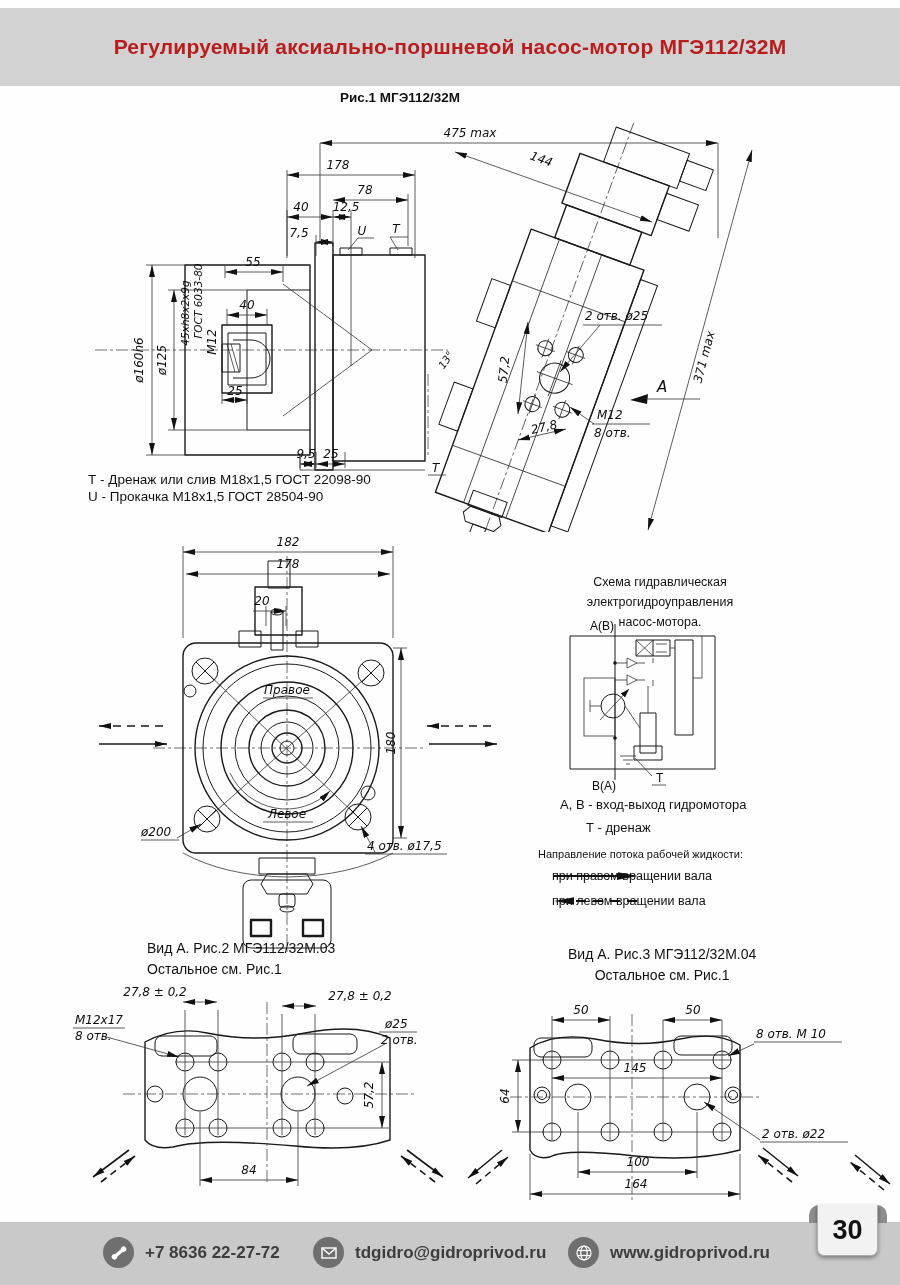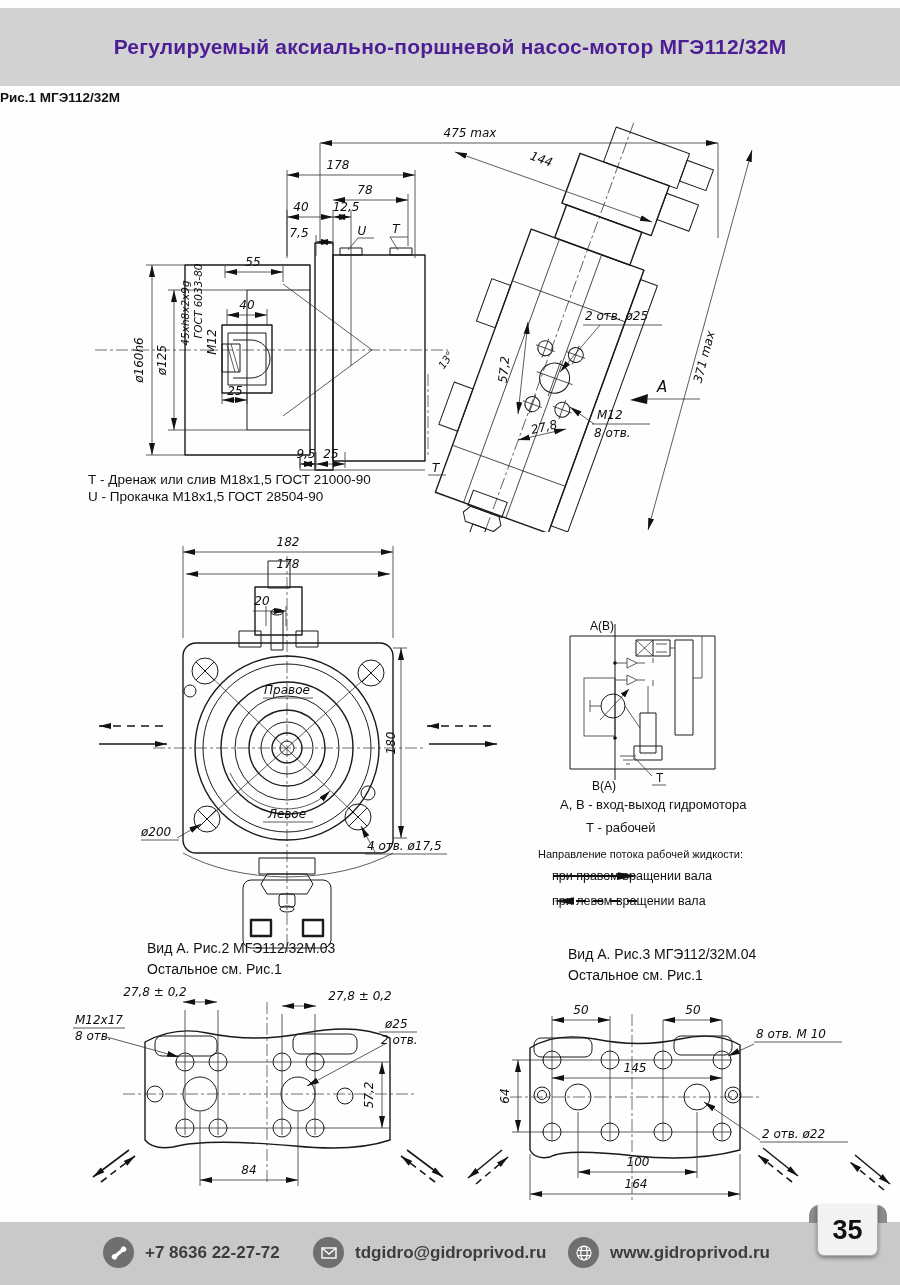--- a/index.html
+++ b/index.html
@@ -1,24 +1,24 @@
 <!DOCTYPE html>
 <html><head>
 <meta charset="utf-8">
 <style>
   html,body{margin:0;padding:0;background:#888;}
   .page{position:relative;width:900px;height:1285px;background:#fefefe;margin:0 auto;overflow:hidden;
         font-family:"Liberation Sans",sans-serif;color:#111;}
   .header{position:absolute;left:0;top:8px;width:900px;height:78px;background:#d2d2d2;
           display:flex;align-items:center;justify-content:center;}
-  .header h1{font-size:21px;font-weight:bold;margin:10px;letter-spacing:.2px;color:#4c1d95;}
-  .fig-cap{position:absolute;left:0;top:90px;width:800px;text-align:left;font-size:13.5px;font-weight:bold;}
+  .header h1{font-size:21px;font-weight:bold;margin:10px;letter-spacing:.2px;color:#b91c1c;}
+  .fig-cap{position:absolute;left:0;top:90px;width:800px;text-align:center;font-size:13.5px;font-weight:bold;}
   .notes{position:absolute;left:88px;top:471px;font-size:13.5px;line-height:17px;}
   .cap2{position:absolute;left:147px;top:938px;font-size:14px;line-height:21px;}
-  .cap3{position:absolute;left:568px;top:944px;font-size:14px;line-height:21px;}
+  .cap3{position:absolute;left:568px;top:944px;font-size:14px;line-height:21px;text-align:center;}
   .schema-title{position:absolute;left:520px;top:572px;width:280px;text-align:center;font-size:12.5px;line-height:20px;}
   .legend1{position:absolute;left:560px;top:797px;font-size:13px;}
   .legend2{position:absolute;left:586px;top:820px;font-size:13px;}
   .flow-title{position:absolute;left:538px;top:848px;font-size:11px;}
   .flow-row{position:absolute;display:flex;align-items:center;gap:9px;font-size:12.5px;}
   .flow-row svg{display:block;}
   .footer{position:absolute;left:0;top:1222px;width:900px;height:63px;background:#c9c9c9;text-align:right;}
   .contact{position:absolute;display:flex;align-items:center;gap:11px;top:15px;}
   .contact .txt{font-size:17px;font-weight:bold;color:#3d3d3d;}
   .cicon{width:31px;height:31px;border-radius:50%;background:#6f6f6f;display:flex;align-items:center;justify-content:center;}
@@ -206,21 +206,21 @@
     <polygon points="630,294 648,288 647,298" fill="#111"></polygon>
     <line class="s08" x1="646" y1="293" x2="700" y2="293"></line>
     <text class="dt" x="657" y="286" style="font-size:15px">А</text>
 
     <line class="cl" x1="428" y1="268" x2="428" y2="352"></line>
     <text class="dt" x="432" y="366">Т</text>
     <line class="s08" x1="428" y1="369" x2="446" y2="369"></line>
   </svg>
 
   <div class="notes">
-    <div>Т  - Дренаж или слив М18х1,5 ГОСТ 21000-90</div>
+    <div>Т  - Дренаж или слив М18х1,5 ГОСТ 22098-90</div>
     <div>U - Прокачка М18х1,5 ГОСТ 28504-90</div>
   </div>
 
   <svg style="left:55px;top:528px" width="475" height="432" viewBox="0 0 475 432">
     <defs>
       <marker id="a2" markerWidth="13" markerHeight="8" refX="12" refY="4" orient="auto-start-reverse" markerUnits="userSpaceOnUse">
         <path d="M0,1 L12,4 L0,7 Z" fill="#111"></path>
       </marker>
     </defs>
     <line class="cl" x1="98" y1="220" x2="368" y2="220"></line>
@@ -298,20 +298,24 @@
     <text class="dt" x="312" y="322">4 отв. ø17,5</text>
     <line class="s08" x1="310" y1="326" x2="392" y2="326"></line>
     <line class="s08" x1="320" y1="324" x2="306" y2="298" marker-end="url(#a2)"></line>
 
     <line class="s10" x1="108" y1="198" x2="44" y2="198" stroke-dasharray="8 6" marker-end="url(#a2)" style="stroke-width:1.7"></line>
     <line class="s10" x1="44" y1="216" x2="112" y2="216" marker-end="url(#a2)" style="stroke-width:1.7"></line>
     <line class="s10" x1="436" y1="198" x2="372" y2="198" stroke-dasharray="8 6" marker-end="url(#a2)" style="stroke-width:1.7"></line>
     <line class="s10" x1="374" y1="216" x2="442" y2="216" marker-end="url(#a2)" style="stroke-width:1.7"></line>
   </svg>
 
+  <div class="schema-title">
+    <div>Схема гидравлическая  электрогидроуправления</div>
+    <div>насос-мотора.</div>
+  </div>
 
   <svg style="left:540px;top:618px" width="230" height="178" viewBox="0 0 230 178">
     <defs>
       <marker id="a5" markerWidth="10" markerHeight="8" refX="9" refY="4" orient="auto-start-reverse" markerUnits="userSpaceOnUse">
         <path d="M0,1 L9,4 L0,7 Z" fill="#111"></path>
       </marker>
     </defs>
     <rect class="s10" x="30" y="18" width="145" height="133"></rect>
     <line class="s10" x1="75" y1="6" x2="75" y2="162"></line>
     <text class="lb" x="62" y="12" text-anchor="middle">А(В)</text>
@@ -346,21 +350,21 @@
     <line class="s08" x1="108" y1="95" x2="108" y2="68"></line>
     <line class="s08" x1="85" y1="88" x2="100" y2="110"></line>
 
     <path class="s08" d="M80,138 h16 m-13,4 h10 m-7,4 h4"></path>
     <line class="s08" x1="95" y1="140" x2="112" y2="158"></line>
     <text class="lb" x="116" y="164">Т</text>
     <line class="s08" x1="112" y1="167" x2="126" y2="167"></line>
   </svg>
 
   <div class="legend1">А, В -  вход-выход гидромотора</div>
-  <div class="legend2">Т  -  рабочей</div>
+  <div class="legend2">Т  -  дренаж</div>
 
   <div class="flow-title">Направление потока рабочей жидкости:</div>
   <div class="flow-row" style="left:552px;top:869px">
     <svg width="88" height="12" viewBox="0 0 88 12">
       <line x1="2" y1="6" x2="68" y2="6" stroke="#111" stroke-width="2.2"></line>
       <polygon points="86,6 66,2.2 66,9.8" fill="#111"></polygon>
     </svg>
     <span>при правом вращении вала</span>
   </div>
   <div class="flow-row" style="left:552px;top:894px">
@@ -552,15 +556,15 @@
         <svg width="20" height="20" viewBox="0 0 20 20">
           <rect x="3" y="5" width="14" height="10" fill="none" stroke="#fff" stroke-width="1.4"></rect>
           <path d="M3,5 L10,11 L17,5" fill="none" stroke="#fff" stroke-width="1.4"></path>
         </svg>
       </div>
       <span class="txt">tdgidro@gidroprivod.ru</span>
     </div>
   </div>
   <div class="ear l"></div>
   <div class="ear r"></div>
-  <div class="tab">35</div>
+  <div class="tab">30</div>
 
 </div>
 
 </body></html>

